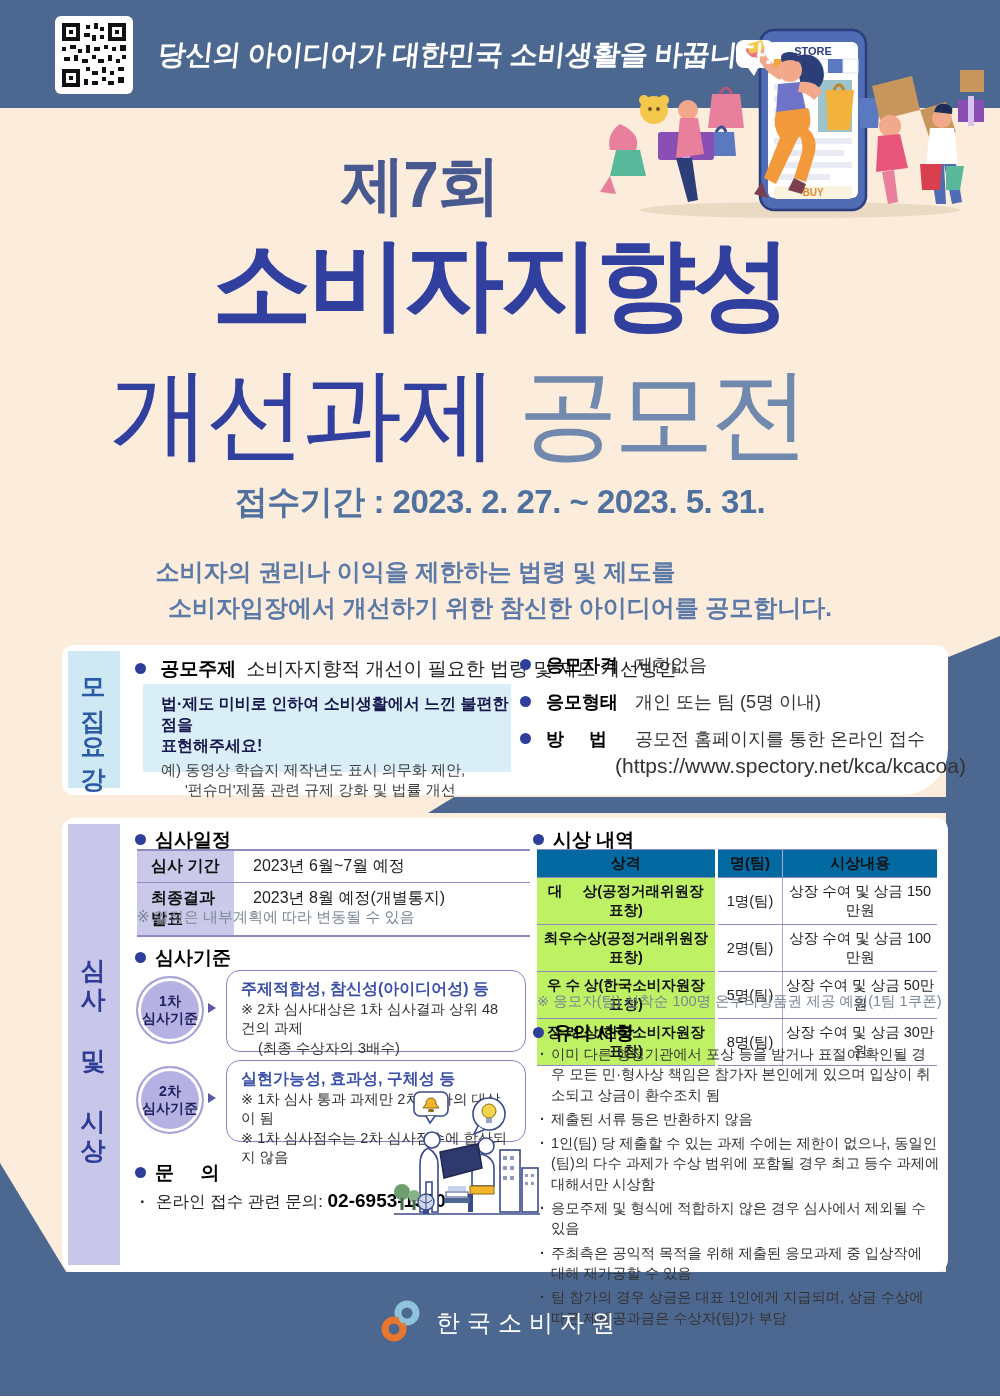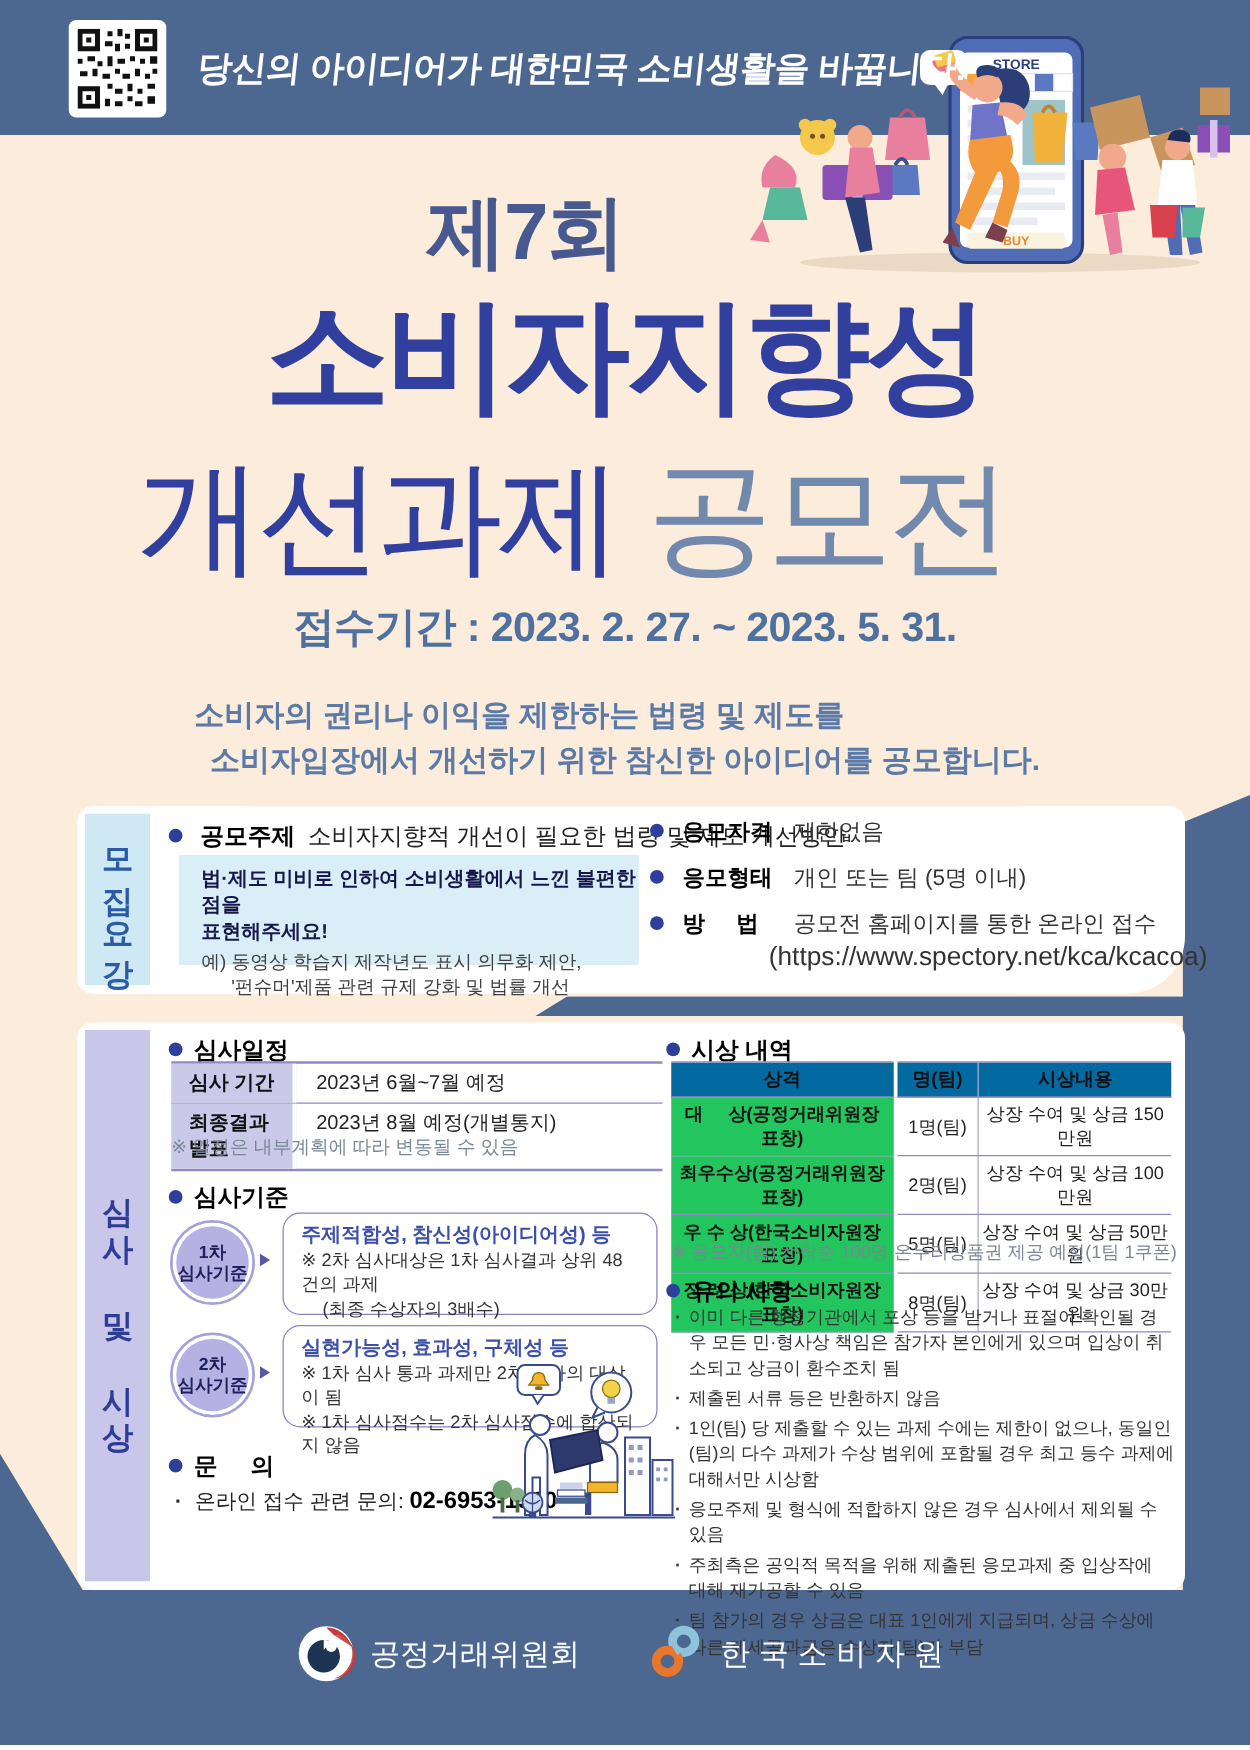--- a/index.html
+++ b/index.html
@@ -87,21 +87,21 @@
   .contact-line::before{content:"·";font-weight:bold;margin-right:6px;color:#222;}
   .contact-line .strong{font-weight:bold;font-size:19px;color:#000;}
   .contact-line .suffix{font-size:13px;color:#444;}
   .contact-illu{position:absolute;left:392px;top:1088px;z-index:3;}
   
   .aw-table{position:absolute;left:537px;top:849px;width:400px;z-index:3;border-collapse:collapse;
             font-size:14.5px;color:#222;}
   .aw-table td{border-top:1.5px solid #8d8bc0;border-bottom:1.5px solid #8d8bc0;
                padding:4px 2px;text-align:center;height:19px;}
   .aw-table .hd{background:#0369a1;font-weight:bold;color:#111;font-size:15px;}
-  .aw-table .lav{background:#22c55e;font-weight:bold;color:#111;}
+  .aw-table .lav{background:#bef264;font-weight:bold;color:#111;}
   .aw-table .c1{width:178px;border-right:3px solid #fff;}
   .aw-table .c2{width:62px;border-right:1px solid #aaa8d0;}
   .aw-table .c3{width:154px;}
   
   .notice-list{position:absolute;left:540px;top:1044px;width:400px;z-index:3;list-style:none;
                margin:0;padding:0;font-size:14.3px;color:#333;line-height:1.42;}
   .notice-list li{padding-left:11px;position:relative;margin-bottom:4px;}
   .notice-list li::before{content:"·";position:absolute;left:0;top:0;font-weight:bold;}
   
   .footer-inner{position:absolute;left:0;top:1300px;width:1000px;display:flex;z-index:3;
@@ -433,31 +433,20 @@
     <li>1인(팀) 당 제출할 수 있는 과제 수에는 제한이 없으나, 동일인(팀)의 다수 과제가 수상 범위에 포함될 경우 최고 등수 과제에 대해서만 시상함</li>
     <li>응모주제 및 형식에 적합하지 않은 경우 심사에서 제외될 수 있음</li>
     <li>주최측은 공익적 목적을 위해 제출된 응모과제 중 입상작에 대해 재가공할 수 있음</li>
     <li>팀 참가의 경우 상금은 대표 1인에게 지급되며, 상금 수상에 따른 제세공과금은 수상자(팀)가 부담</li>
   </ul>
 
   <div class="footer-band"></div>
   <div class="footer-inner">
     <div class="logo-group">
       <svg width="46" height="46" viewBox="0 0 46 46">
-        <circle cx="23" cy="23" r="22" fill="#fff"></circle>
-        <path d="M23 2 a21 21 0 0 1 20 15 a16 16 0 0 0 -14 -9 z" fill="#c8383d"></path>
-        <path d="M43 17 a21 21 0 0 1 -14 26 a16 16 0 0 0 0 -35z" fill="#c8383d" opacity="0.9"></path>
-        <circle cx="21" cy="25" r="13" fill="#1d3553"></circle>
-        <path d="M21 12 a13 13 0 0 1 13 13 a7 7 0 0 0 -13 -5 z" fill="#fff"></path>
-        <circle cx="27" cy="17" r="4.5" fill="#fff"></circle>
-      </svg>
-      <span class="org">공정거래위원회</span>
-    </div>
-    <div class="logo-group">
-      <svg width="46" height="46" viewBox="0 0 46 46">
         <circle cx="29" cy="13" r="9" fill="none" stroke="#8fc3dc" stroke-width="7"></circle>
         <circle cx="16" cy="29" r="9" fill="none" stroke="#e8762c" stroke-width="7"></circle>
         <path d="M22 21 a9 9 0 0 0 3 -3" stroke="#8fc3dc" stroke-width="7" fill="none"></path>
       </svg>
       <span class="org org2">한국소비자원</span>
     </div>
   </div>
   <div class="bottom-strip"></div>
 
 </div>

